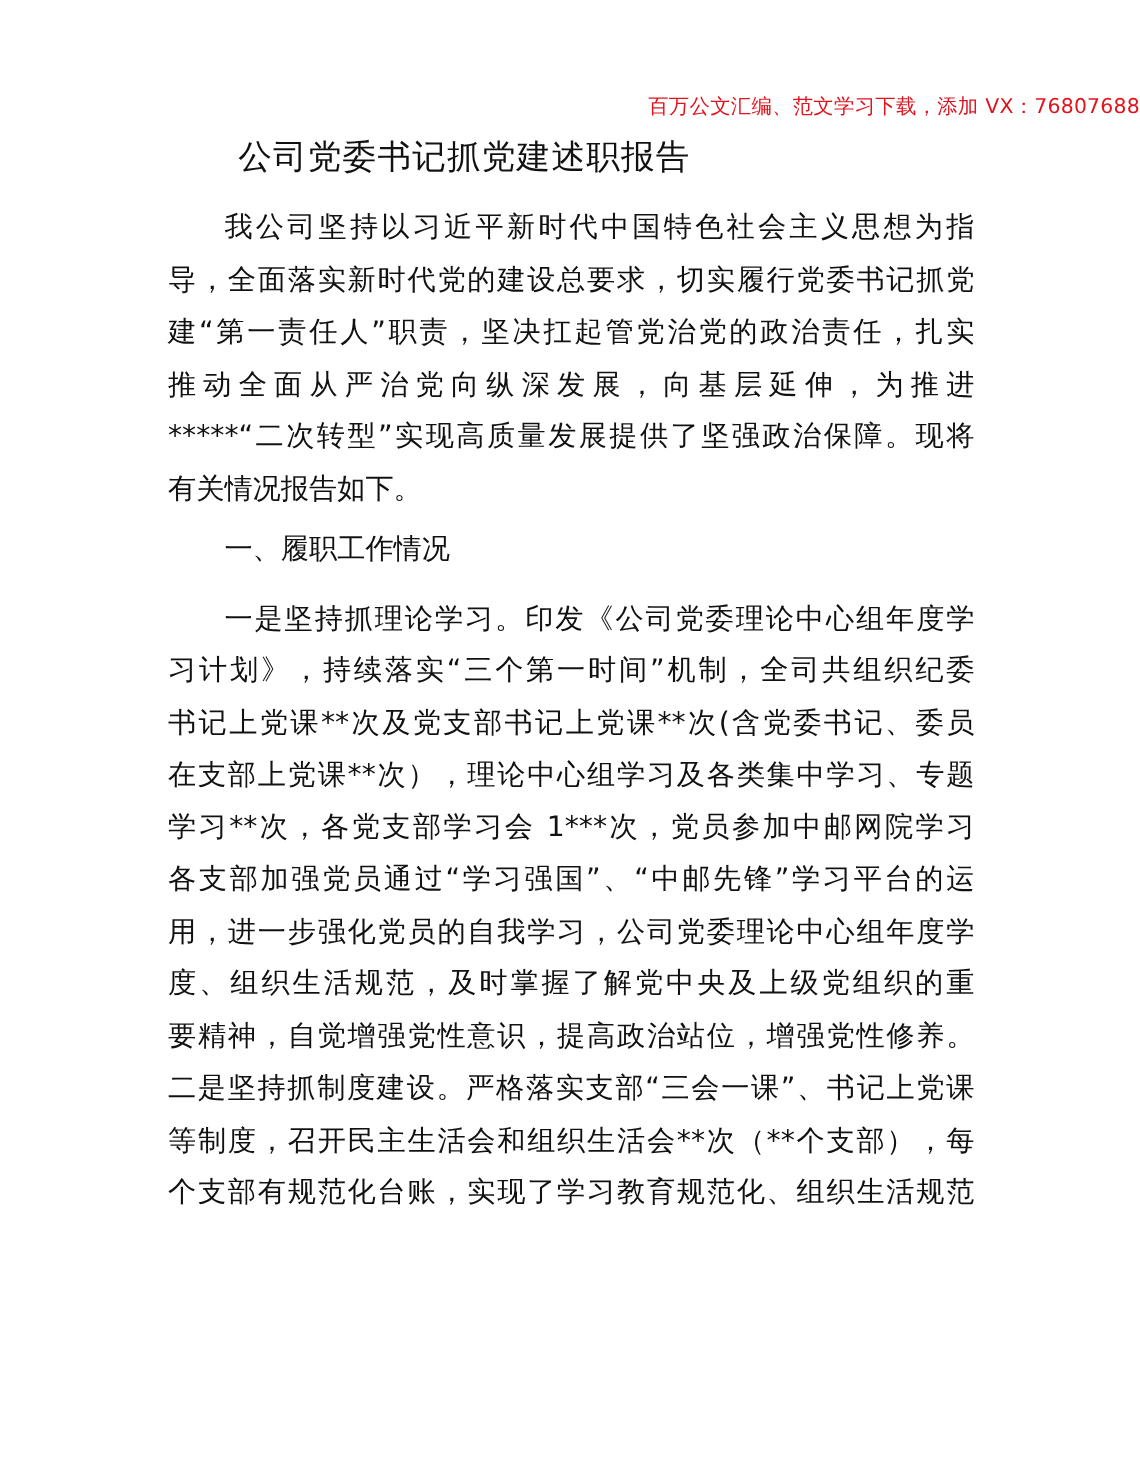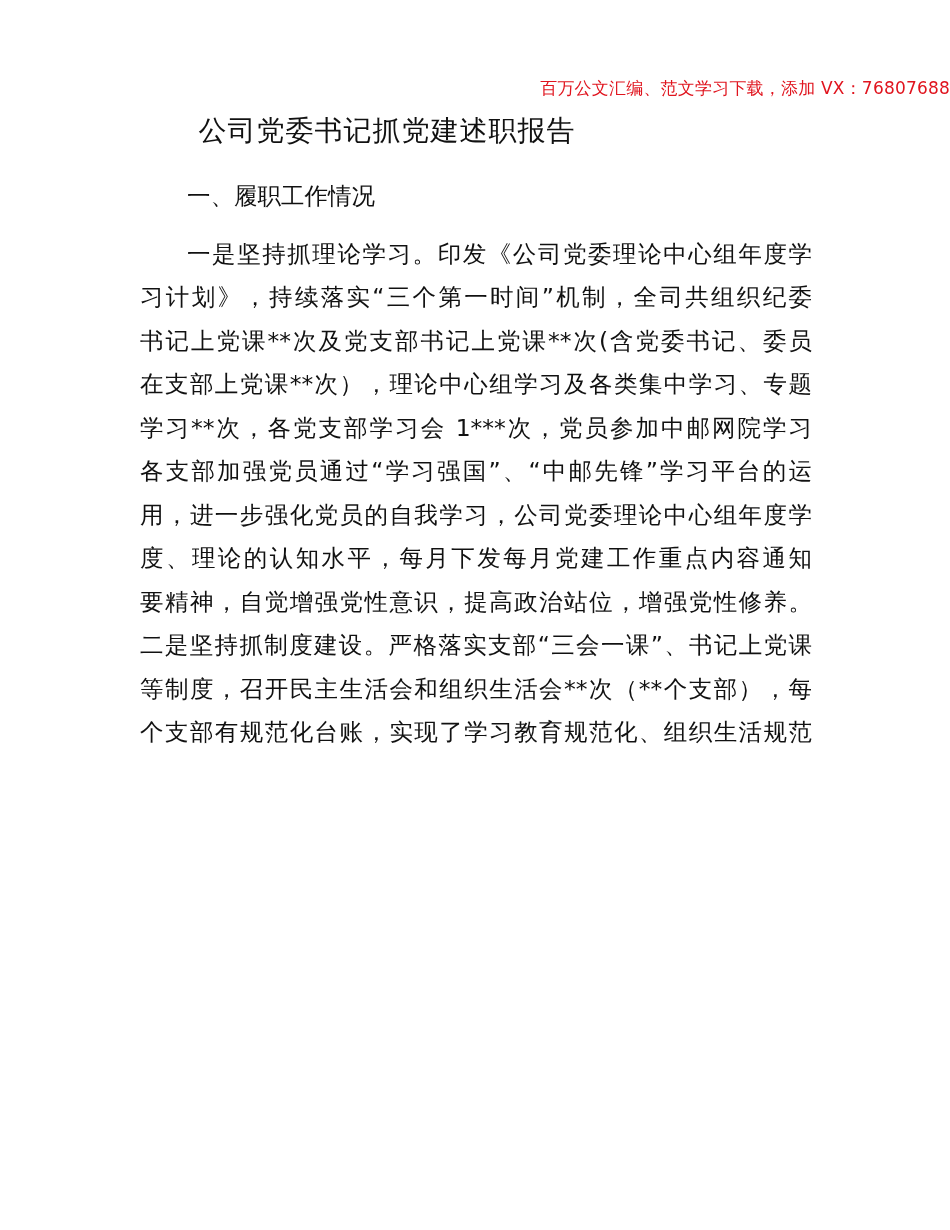--- a/index.html
+++ b/index.html
@@ -61,33 +61,41 @@
     }
   </style>
 </head>
 <body>
 
 <div class="watermark">百万公文汇编、范文学习下载，添加 VX：76807688</div>
 
 <div class="title">公司党委书记抓党建述职报告</div>
 
 <div class="content">
+  <div>
+    <div class="line justify indent">我公司坚持以习近平新时代中国特色社会主义思想为指</div>
+    <div class="line justify">导，全面落实新时代党的建设总要求，切实履行党委书记抓党</div>
+    <div class="line justify">建“第一责任人”职责，坚决扛起管党治党的政治责任，扎实</div>
+    <div class="line justify">推动全面从严治党向纵深发展，向基层延伸，为推进</div>
+    <div class="line justify">*****“二次转型”实现高质量发展提供了坚强政治保障。现将</div>
+    <div class="line">有关情况报告如下。</div>
+  </div>
 
   <div class="gap"></div>
   <div class="line indent">一、履职工作情况</div>
   <div class="gap"></div>
   <div class="gap"></div>
 
   <div>
     <div class="line justify indent">一是坚持抓理论学习。印发《公司党委理论中心组年度学</div>
     <div class="line justify">习计划》，持续落实“三个第一时间”机制，全司共组织纪委</div>
     <div class="line justify">书记上党课**次及党支部书记上党课**次(含党委书记、委员</div>
     <div class="line justify">在支部上党课**次），理论中心组学习及各类集中学习、专题</div>
     <div class="line justify">学习**次，各党支部学习会 1***次，党员参加中邮网院学习</div>
     <div class="line justify">各支部加强党员通过“学习强国”、“中邮先锋”学习平台的运</div>
     <div class="line justify">用，进一步强化党员的自我学习，公司党委理论中心组年度学</div>
-    <div class="line justify">度、理论的认知水平，每月下发每月党建工作重点内容通知</div>
+    <div class="line justify">度、组织生活规范，及时掌握了解党中央及上级党组织的重</div>
     <div class="line justify">要精神，自觉增强党性意识，提高政治站位，增强党性修养。</div>
     <div class="line justify">二是坚持抓制度建设。严格落实支部“三会一课”、书记上党课</div>
     <div class="line justify">等制度，召开民主生活会和组织生活会**次（**个支部），每</div>
     <div class="line justify">个支部有规范化台账，实现了学习教育规范化、组织生活规范</div>
   </div>
 </div>
 
 </body></html>

